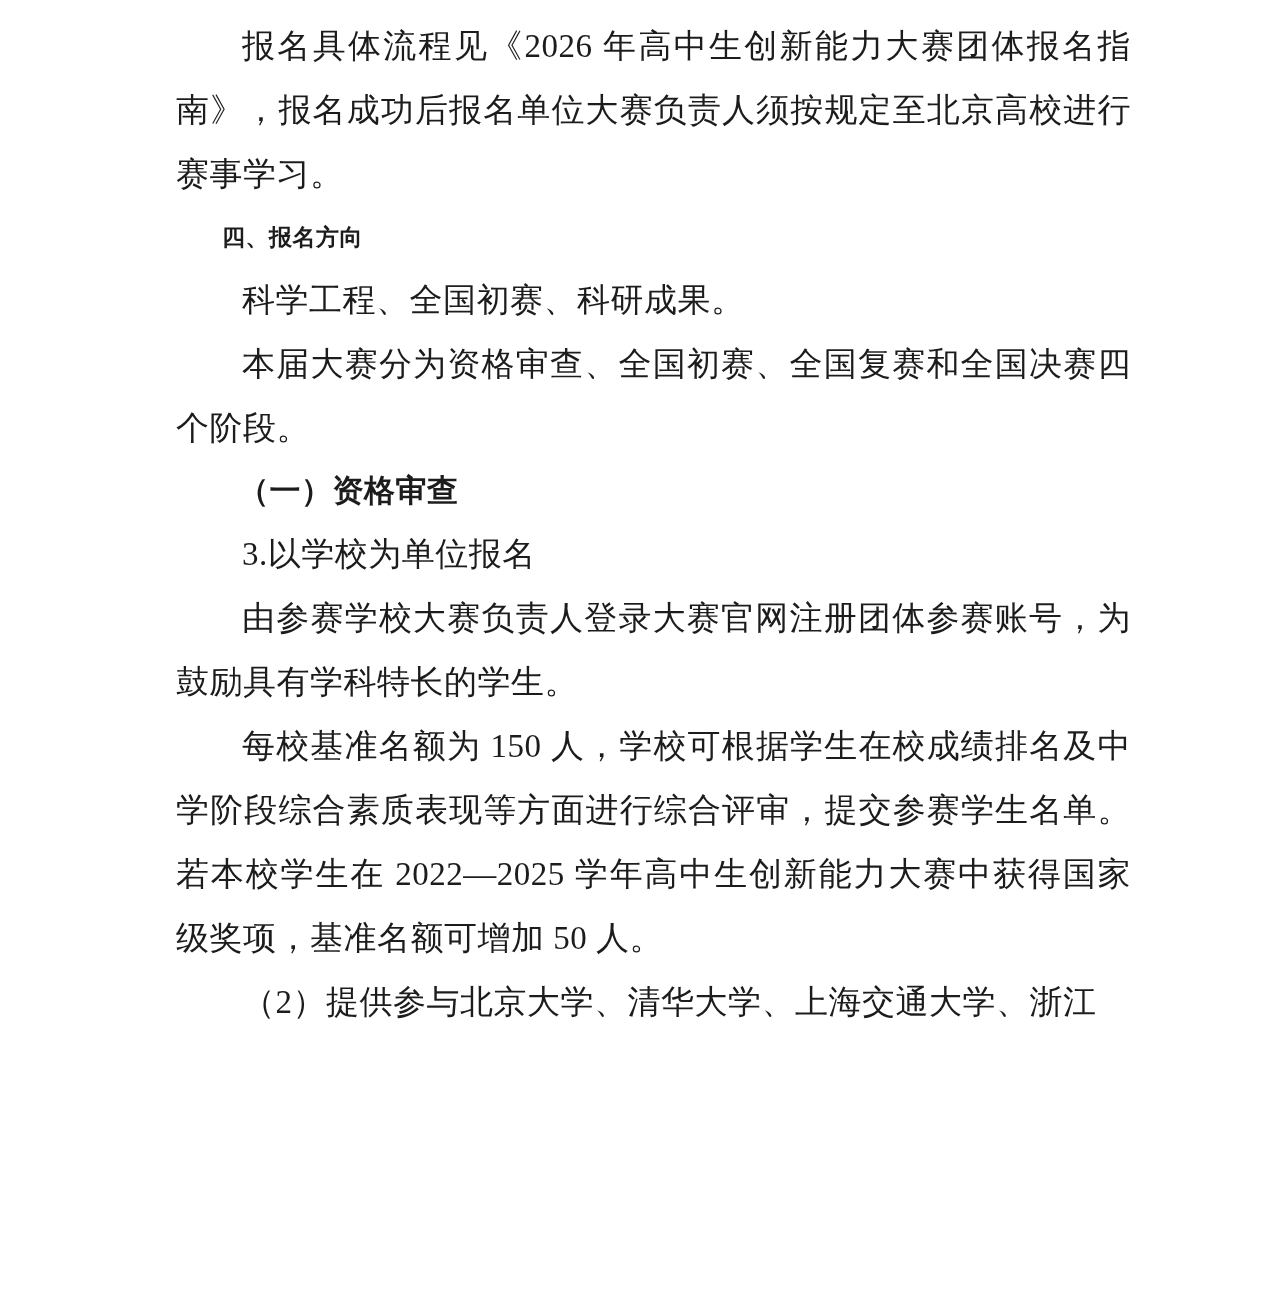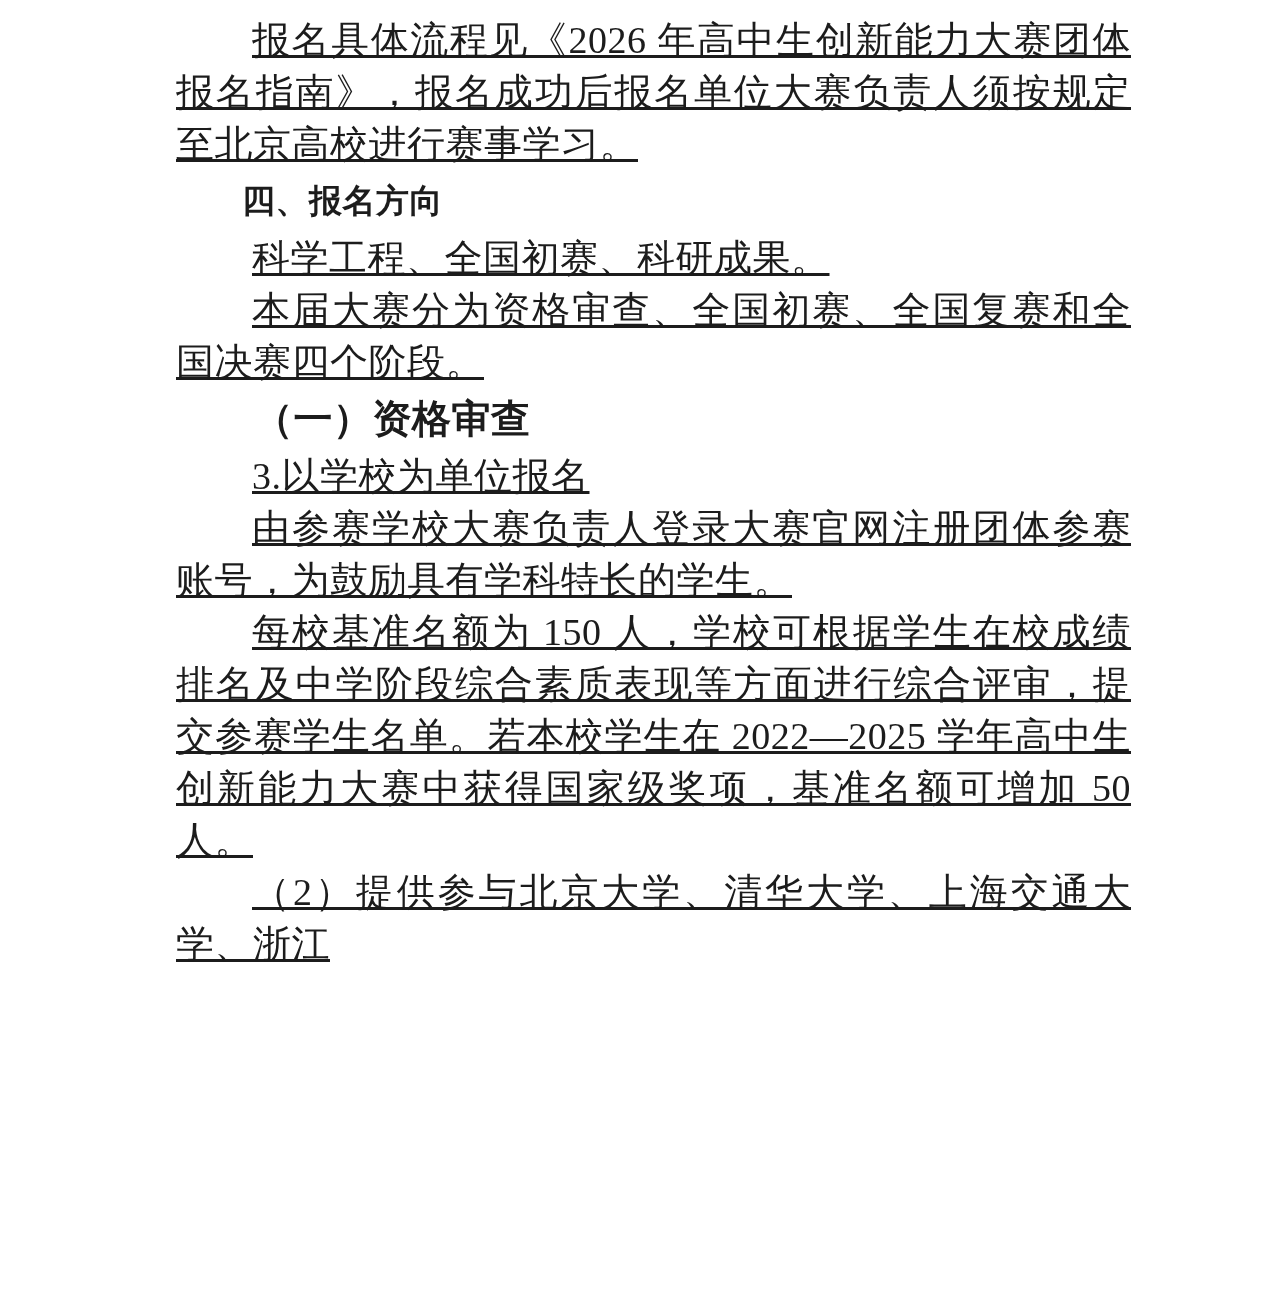--- a/index.html
+++ b/index.html
@@ -16,46 +16,45 @@
   }
   .doc-page {
     box-sizing: border-box;
     width: 1271px;
     height: 1300px;
     padding: 14px 140px 0 176px;
     background: #ffffff;
   }
   .para {
     margin: 0;
-    font-size: 38px;
-    line-height: 52px;
+    font-size: 33px;
+    line-height: 64px;
     text-align: justify;
     text-justify: inter-character;
     text-indent: 2em;
     letter-spacing: 0.5px;
     word-break: break-all;
-    text-decoration: underline;
   }
   .para.last-left {
     text-align-last: left;
   }
   .h1 {
     margin: 2px 0;
     font-family: "Liberation Sans", "DejaVu Sans", sans-serif;
     font-weight: bold;
-    font-size: 33px;
+    font-size: 23px;
     line-height: 58px;
     text-indent: 2em;
     letter-spacing: 0.5px;
   }
   .h2 {
     margin: 2px 0;
     font-family: "Liberation Serif", "DejaVu Serif", serif;
     font-weight: bold;
-    font-size: 39px;
+    font-size: 31px;
     line-height: 58px;
     text-indent: 2em;
     letter-spacing: 0.5px;
   }
 </style>
 </head>
 <body>
 
 <div class="doc-page">
 

